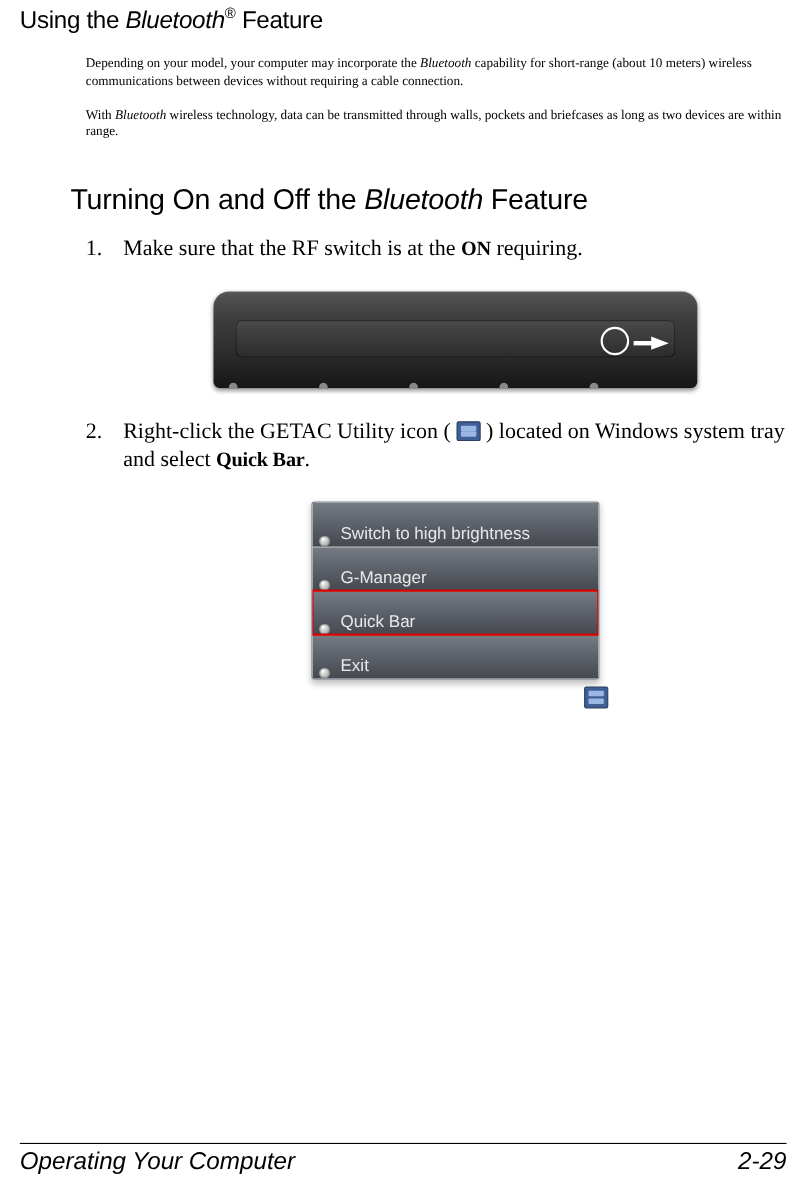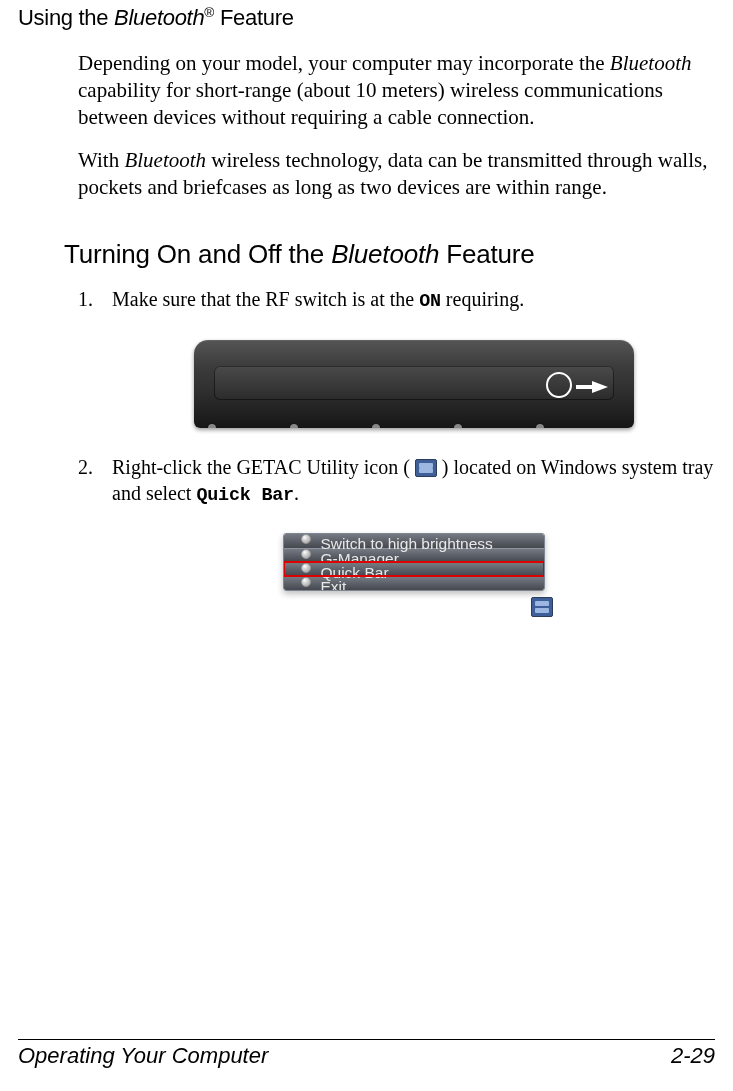--- a/index.html
+++ b/index.html
@@ -23,21 +23,21 @@
     .h2 {
       font-family: Arial, Helvetica, sans-serif;
       font-size: 26px;
       font-weight: 400;
       margin: 38px 0 16px 46px;
       letter-spacing: -0.2px;
     }
     .para {
       margin: 0 0 16px 60px;
       line-height: 1.28;
-      font-size: 21px;
+      font-size: 12px;
     }
     ol {
       margin: 0 0 0 60px;
       padding: 0;
       list-style: none;
       counter-reset: step;
     }
     ol > li {
       counter-increment: step;
       position: relative;
@@ -47,21 +47,21 @@
       font-size: 20px;
     }
     ol > li::before {
       content: counter(step) ".";
       position: absolute;
       left: 0;
       top: 0;
     }
     .italic { font-style: italic; }
     .reg { font-size: 0.62em; vertical-align: super; font-style: normal; line-height: 0; }
-    .sans-bold { font-family: Liberation Mono, monospace; font-weight: 700; font-size: 0.92em; letter-spacing: -0.2px; }
+    .sans-bold { font-family: Liberation Serif, serif; font-weight: 700; font-size: 0.92em; letter-spacing: -0.2px; }
 
     .fig-rf {
       width: 440px;
       height: 88px;
       margin: 26px auto 26px auto;
       background: linear-gradient(180deg,#555 0%,#3c3c3c 30%,#2e2e2e 60%, #161616 100%);
       border-radius: 14px 14px 6px 6px;
       position: relative;
       box-shadow: 0 2px 4px rgba(0,0,0,.4), inset 0 1px 0 rgba(255,255,255,.08);
       overflow: hidden;
@@ -125,25 +125,25 @@
       border: 1px solid #7e8694;
       border-radius: 3px;
       overflow: hidden;
       font-family: "Segoe UI", Tahoma, Arial, sans-serif;
       font-size: 15.5px;
       color: #e8e8e8;
       box-shadow: 0 3px 6px rgba(0,0,0,.25);
     }
     .mrow {
       display: flex;
-      align-items: flex-start;
-      height: 14px;
+      align-items: flex-end;
+      height: 40px;
       background: linear-gradient(180deg,#767a82 0%, #5c6068 50%, #45484f 100%);
       border-top: 1px solid #8e949f;
-      padding-left: 17px;
+      padding-left: 6px;
       gap: 10px;
     }
     .mrow:first-child { border-top: none; }
     .mrow .bullet {
       width: 10px; height: 10px; border-radius: 50%;
       background: radial-gradient(circle at 35% 30%, #fff 0%, #d9d9d9 30%, #bfbfbf 60%, #8f8f8f 100%);
       border: 1px solid #9a9a9a;
       flex-shrink: 0;
     }
     .mrow .mlabel { flex: 1; white-space: nowrap; overflow: hidden; }

